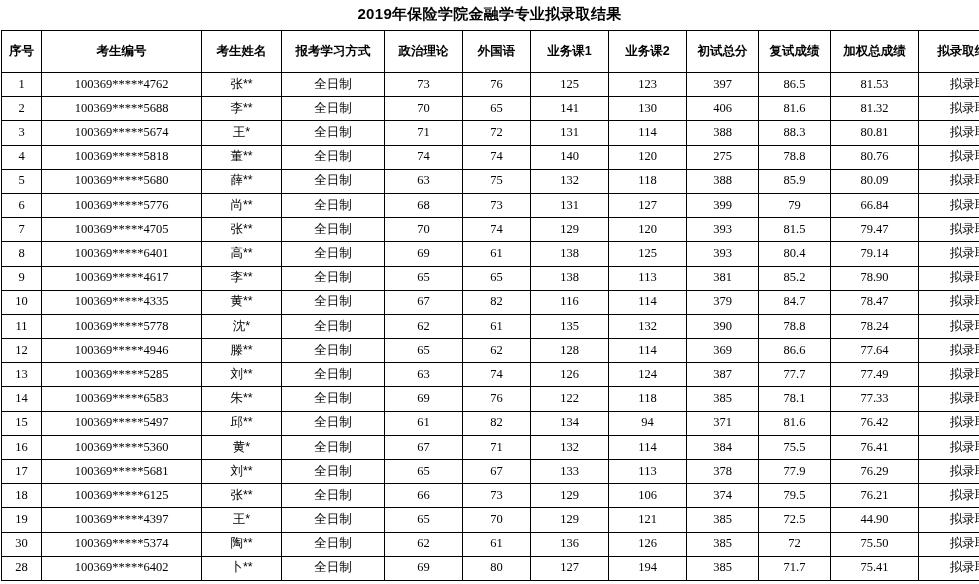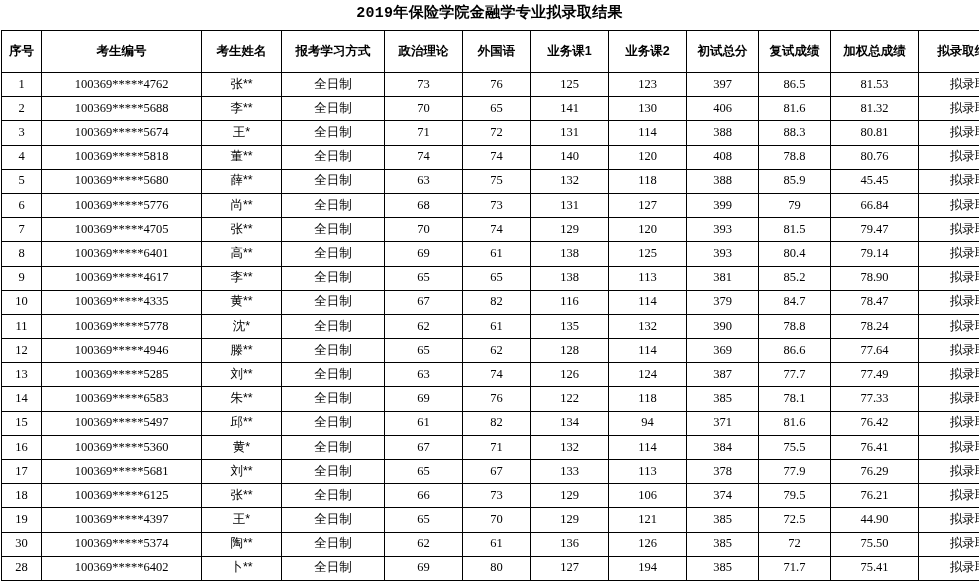--- a/index.html
+++ b/index.html
@@ -14,21 +14,21 @@
     font-family: "Liberation Serif", "DejaVu Serif", serif;
     color: #000000;
     overflow: hidden;
   }
   .page {
     width: 979px;
     padding: 0;
   }
   .doc-title {
     text-align: center;
-    font-family: Liberation Mono, monospace;
+    font-family: Liberation Sans, sans-serif;
     font-weight: bold;
     font-size: 15px;
     letter-spacing: 0.3px;
     padding: 5px 0 7px 0;
     margin: 0;
     line-height: 1.2;
   }
   table.result-table {
     border-collapse: collapse;
     width: 977px;
@@ -151,37 +151,37 @@
       </tr>
       <tr>
         <td class="cell-serif">4</td>
         <td class="cell-serif">100369*****5818</td>
         <td class="cell-cn">董**</td>
         <td class="cell-cn">全日制</td>
         <td class="cell-serif">74</td>
         <td class="cell-serif">74</td>
         <td class="cell-serif">140</td>
         <td class="cell-serif">120</td>
-        <td class="cell-serif">408</td>
+        <td class="cell-serif">275</td>
         <td class="cell-serif">78.8</td>
         <td class="cell-serif">80.76</td>
         <td class="cell-cn">拟录取</td>
       </tr>
       <tr>
         <td class="cell-serif">5</td>
         <td class="cell-serif">100369*****5680</td>
         <td class="cell-cn">薛**</td>
         <td class="cell-cn">全日制</td>
         <td class="cell-serif">63</td>
         <td class="cell-serif">75</td>
         <td class="cell-serif">132</td>
         <td class="cell-serif">118</td>
         <td class="cell-serif">388</td>
         <td class="cell-serif">85.9</td>
-        <td class="cell-serif">45.45</td>
+        <td class="cell-serif">80.09</td>
         <td class="cell-cn">拟录取</td>
       </tr>
       <tr>
         <td class="cell-serif">6</td>
         <td class="cell-serif">100369*****5776</td>
         <td class="cell-cn">尚**</td>
         <td class="cell-cn">全日制</td>
         <td class="cell-serif">68</td>
         <td class="cell-serif">73</td>
         <td class="cell-serif">131</td>

